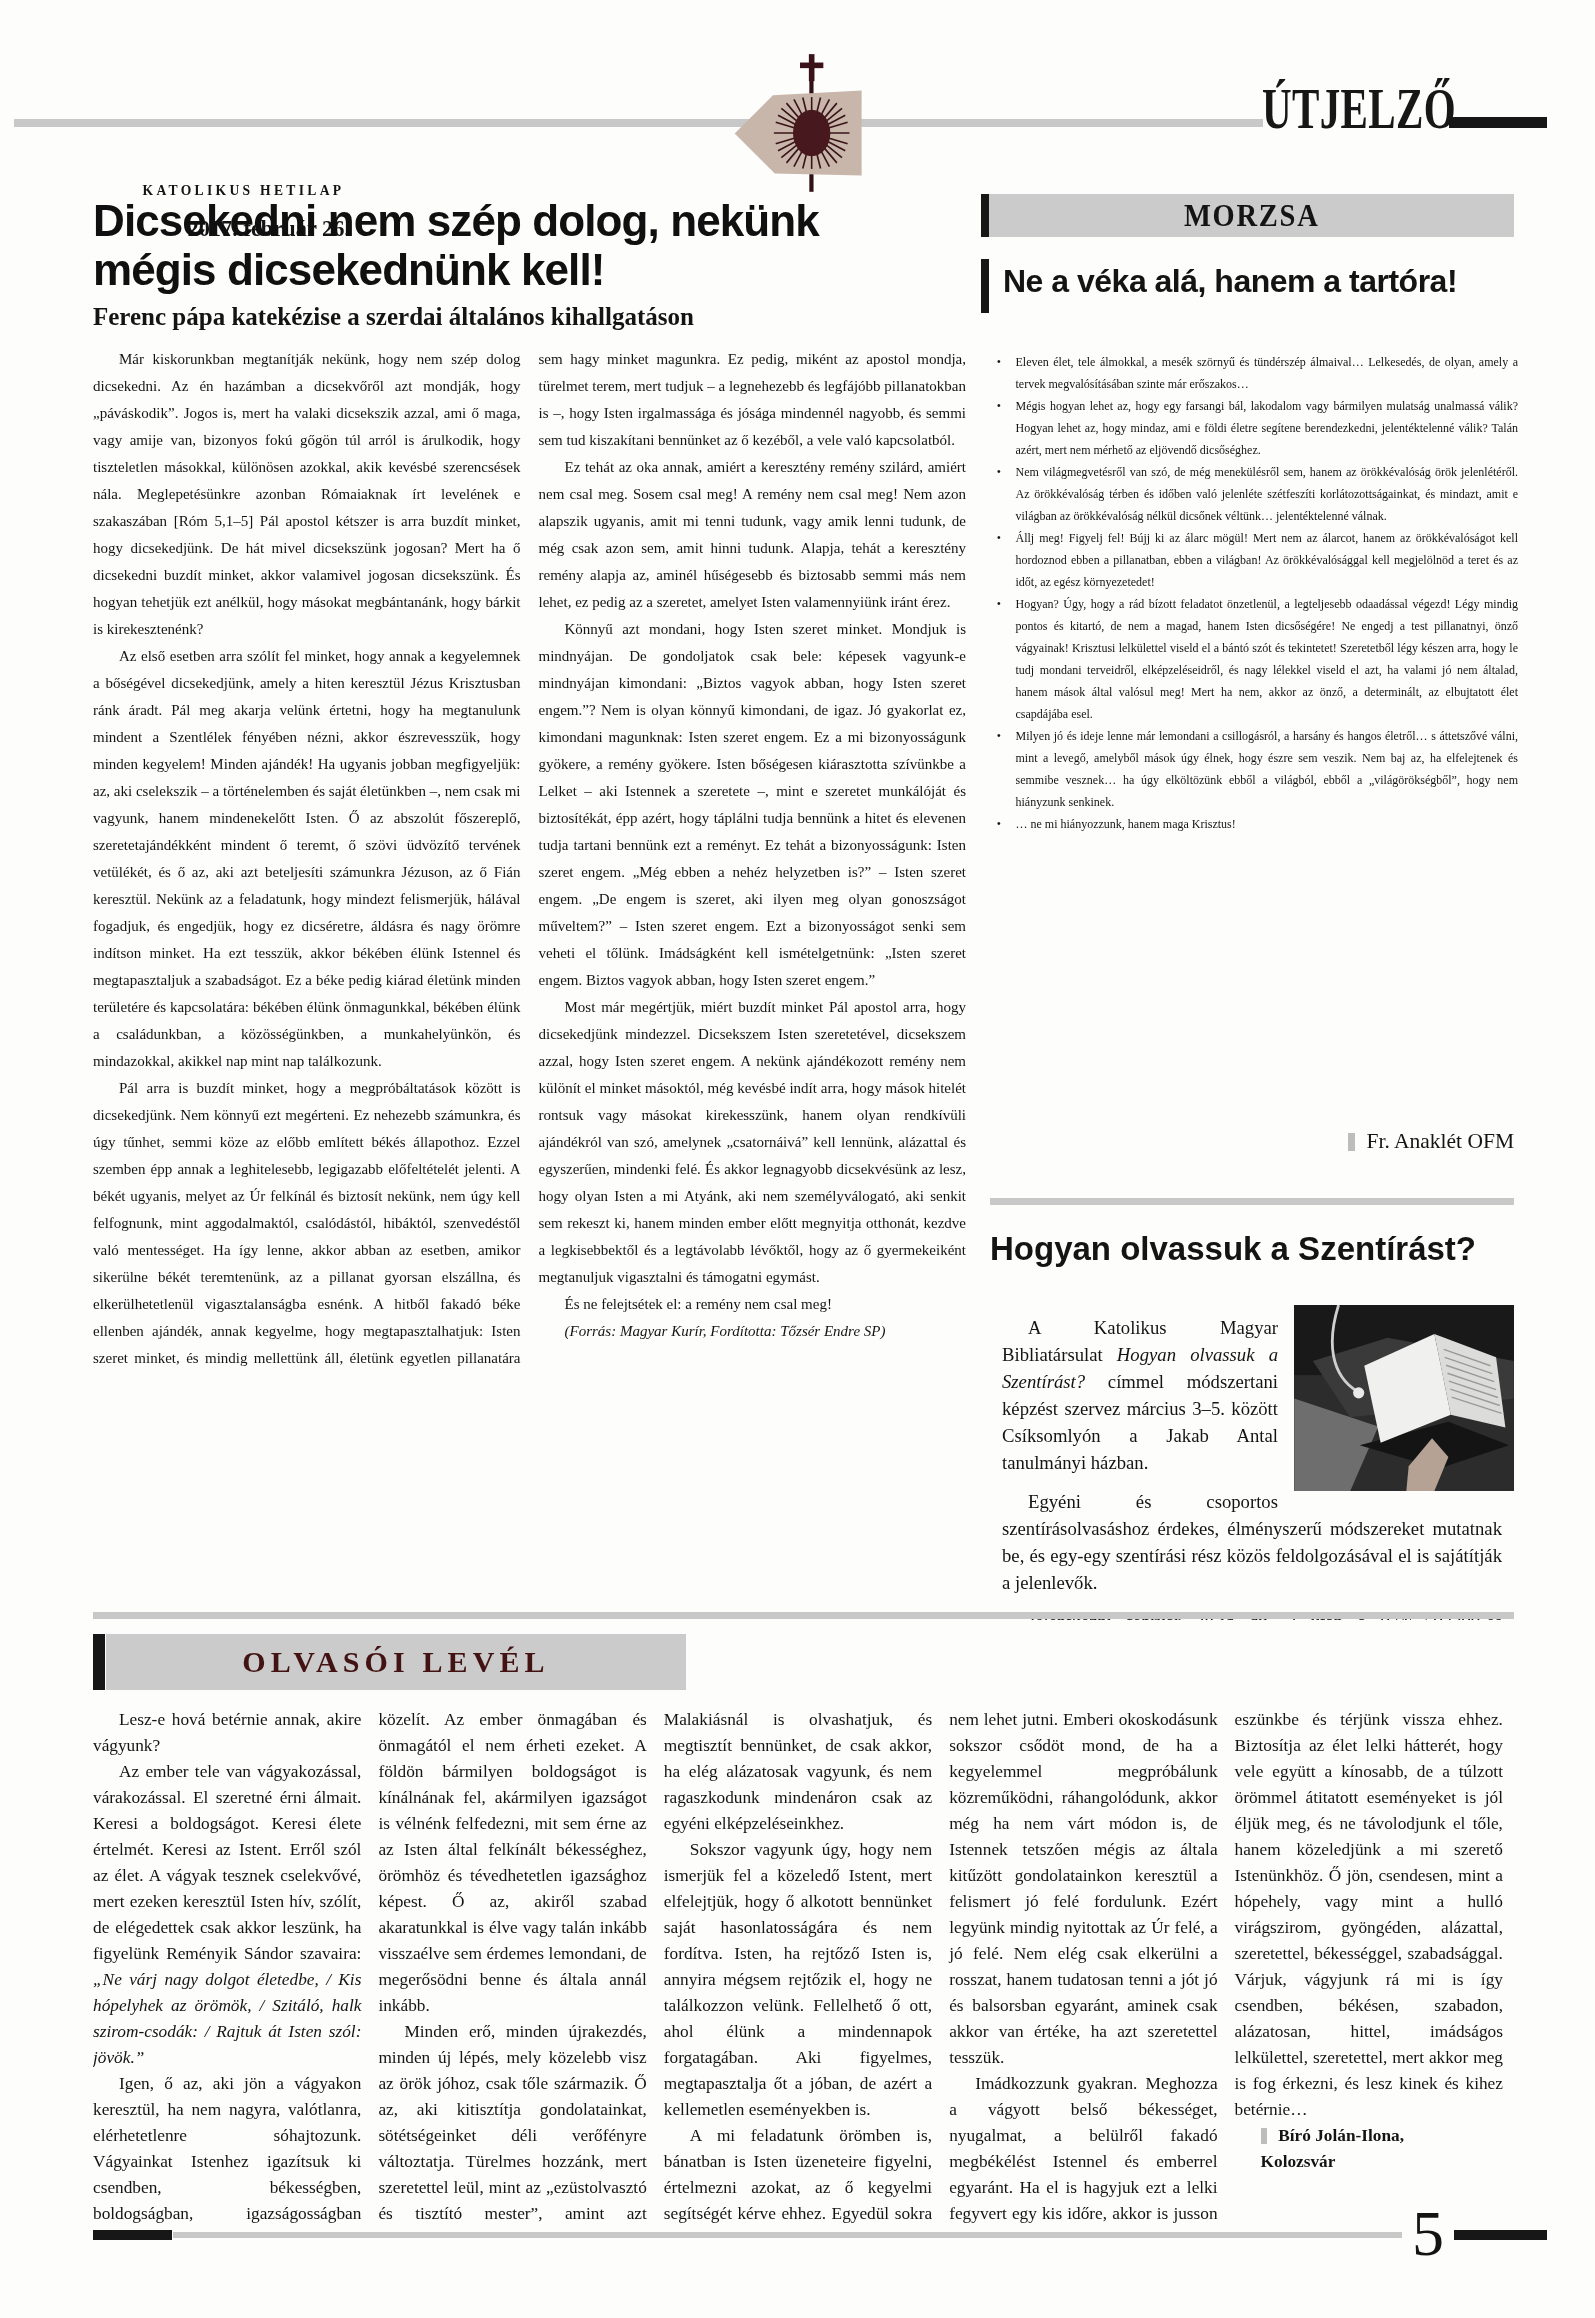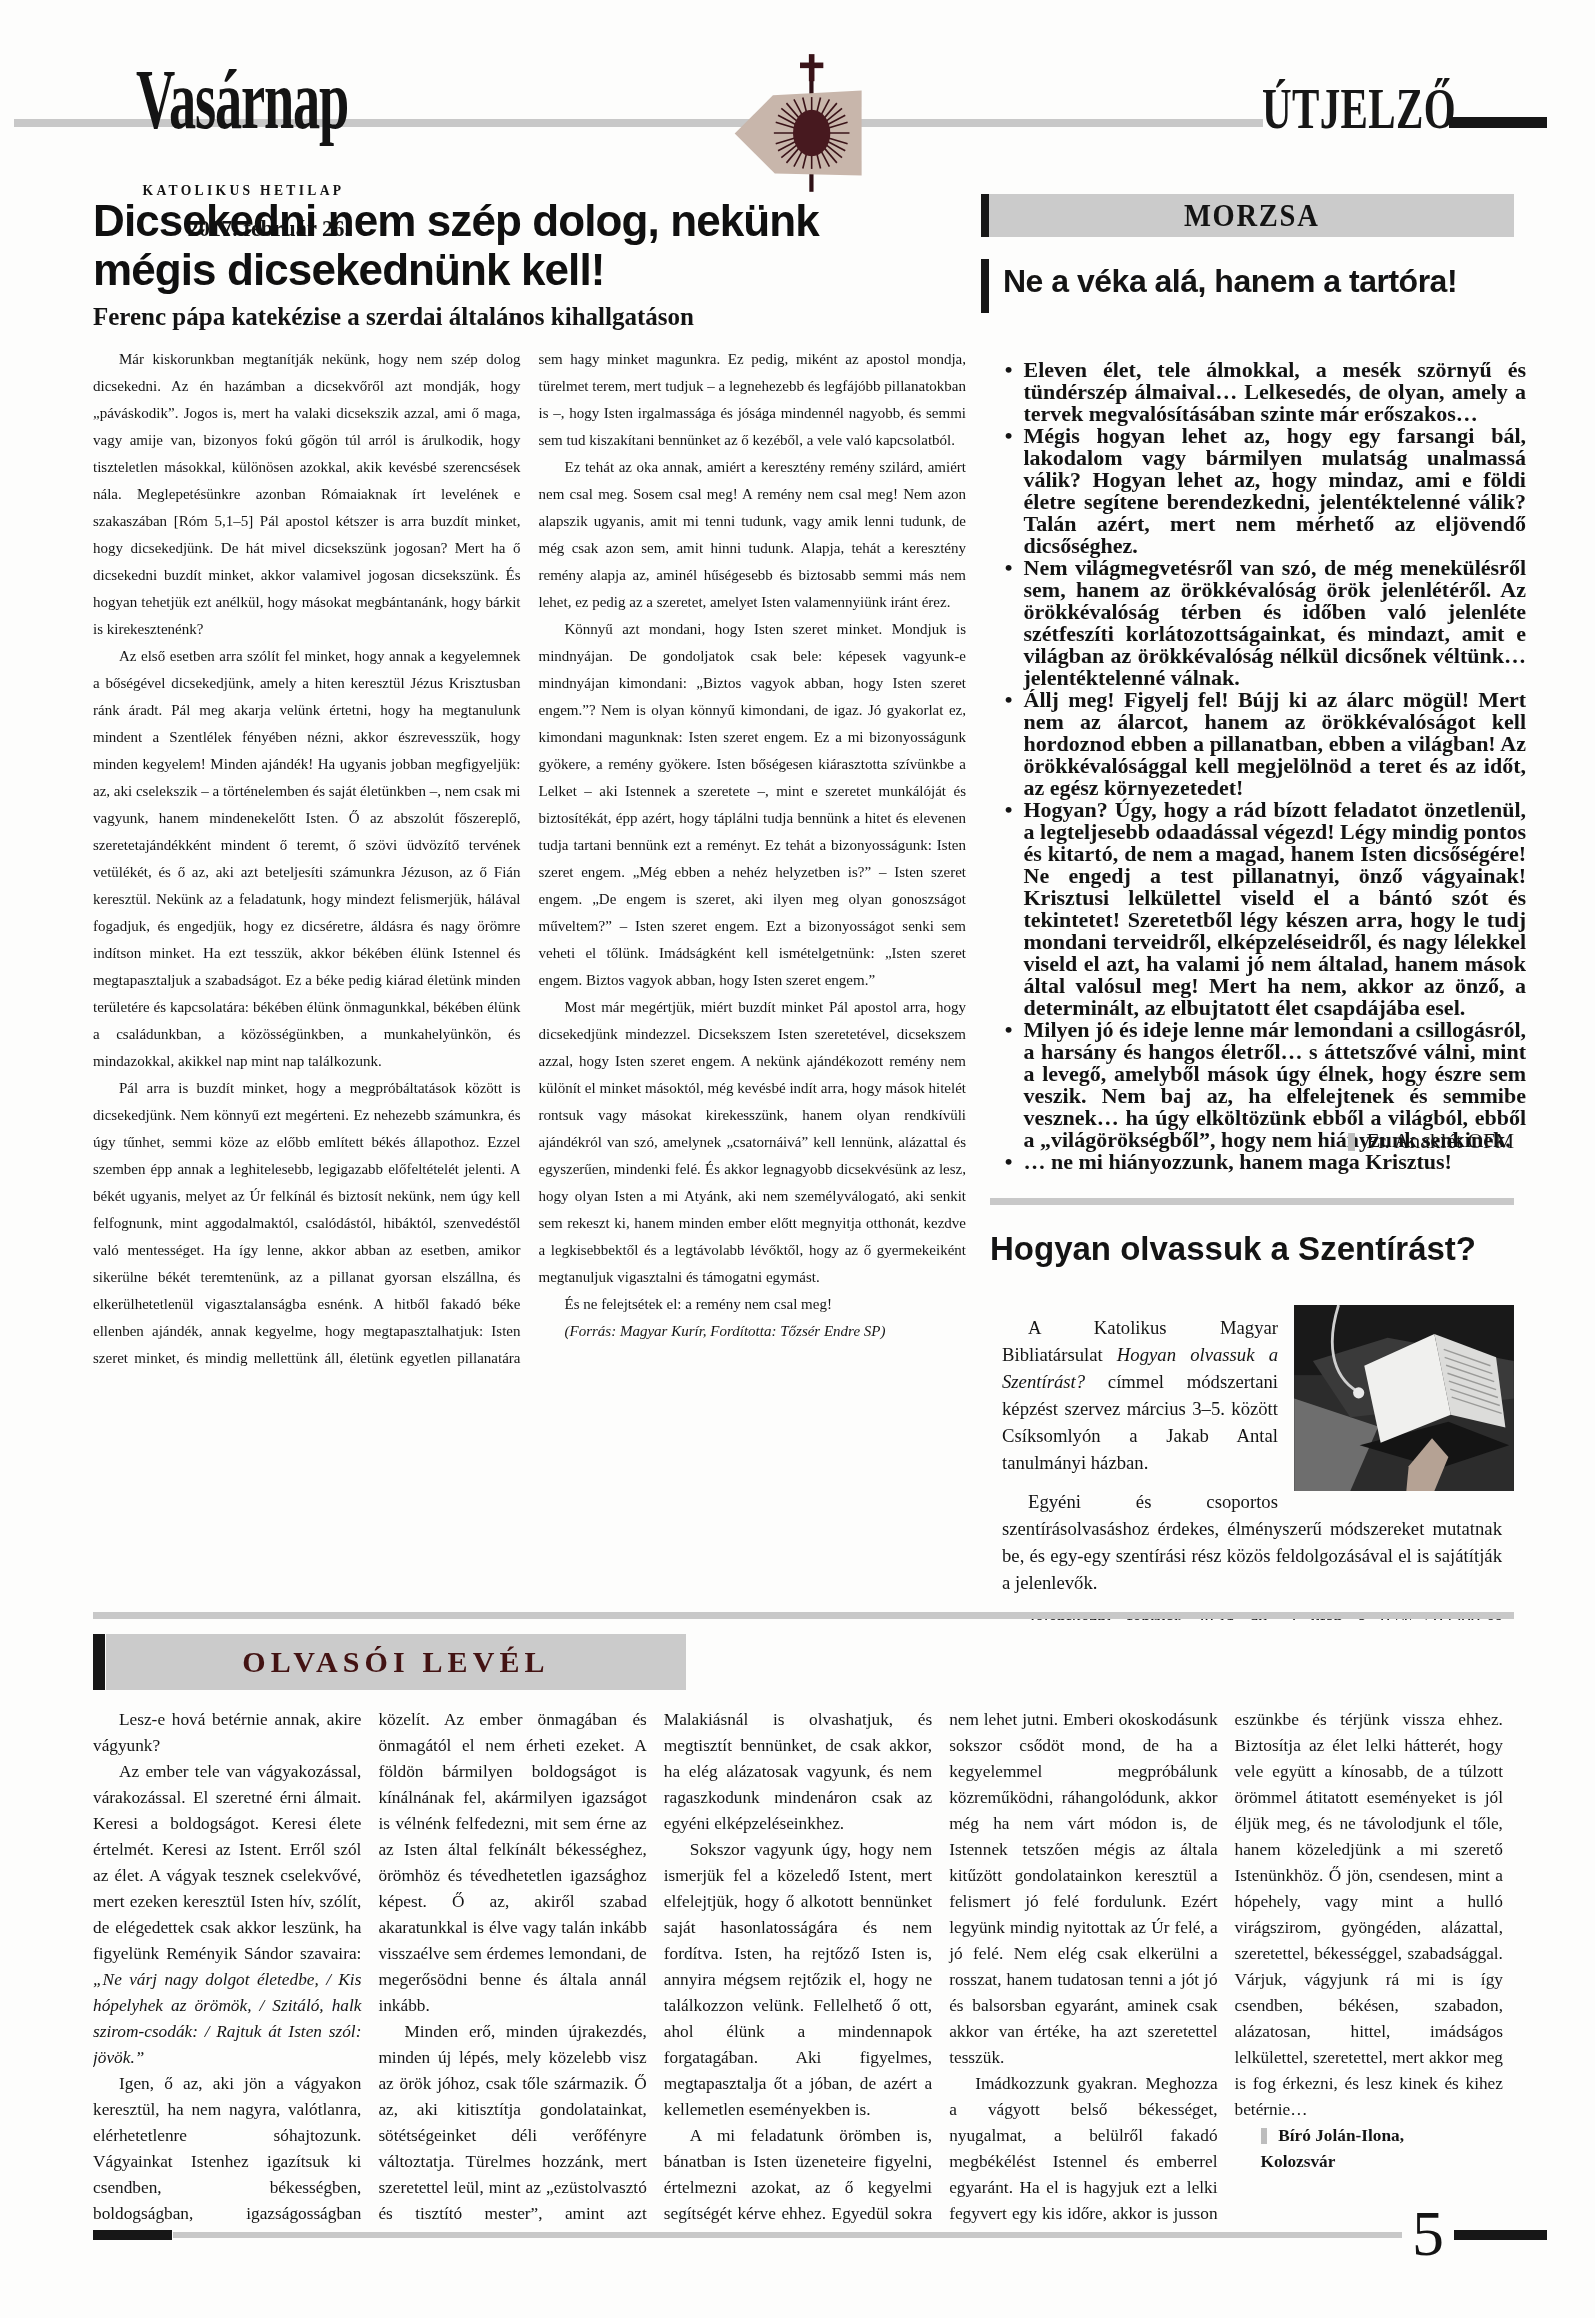--- a/index.html
+++ b/index.html
@@ -25,21 +25,21 @@
                 font-size:15px;line-height:27px;text-align:justify;overflow:hidden;}
   .article-body p{margin:0;text-indent:26px;}
   .italic{font-style:italic;}
 
   
   .morzsa-box{width:525px;height:43px;background:#cbcbcb;text-align:center;}
   .morzsa-box span{display:inline-block;font-size:31px;line-height:43px;letter-spacing:1.9px;
                    font-weight:600;transform:scaleX(.92);}
   .neaveka{width:514px;font-family:"Liberation Sans",sans-serif;font-weight:bold;
            font-size:32px;letter-spacing:-0.5px;line-height:1.05;}
-  .morzsa-list{width:524px;margin:12px;padding:0;list-style:none;font-size:22px;line-height:22px;text-align:justify;font-weight:bold;}
+  .morzsa-list{width:524px;margin:4px;padding:0;list-style:none;font-size:12px;line-height:22px;text-align:justify;}
   .morzsa-list li{margin:0;padding-left:21.5px;position:relative;}
   .morzsa-list li::before{content:"•";position:absolute;left:2.8px;}
   .sig-row{width:524px;text-align:right;font-size:21.5px;}
   .tick{display:inline-block;width:7.5px;height:18.7px;background:#bdbdbd;margin-right:11.2px;vertical-align:-3.3px;}
 
   .bible-title{width:524px;font-family:"Liberation Sans",sans-serif;font-weight:bold;font-size:33px;}
   .bible-body{width:524px;height:318px;font-size:18.7px;line-height:27px;text-align:justify;overflow:hidden;}
   .bible-body p{margin:12px;text-indent:26px;}
   .bible-photo{float:right;width:220px;height:186px;margin:2.8px 0 8.4px 16px;background:#222;}
 
@@ -56,23 +56,20 @@
   .page-num{font-size:64px;line-height:1;}
 </style>
 </head>
 <body>
 
 <div id="page">
 
   <div class="abs grayband" style="left:14px;top:119px;width:1249px;height:8px;"></div>
   <div class="abs bar" style="left:1449px;top:117px;width:98px;height:10.7px;"></div>
 
-  <div class="abs" style="left:136px;top:59px;">
-    <div class="logo-title">Vasárnap</div>
-  </div>
   <div class="abs logo-sub" style="left:137px;top:183px;">KATOLIKUS HETILAP</div>
   <div class="abs logo-date" style="left:137px;top:216px;">2017. február 26.</div>
 
   <svg class="abs" style="left:716px;top:51px;" width="168" height="143" viewBox="0 0 360 305">
     <rect x="200" y="56" width="9" height="245" fill="#2f1116"></rect>
     <rect x="199" y="6" width="12" height="58" fill="#3a1318"></rect>
     <rect x="180" y="24" width="50" height="12" fill="#3a1318"></rect>
     <polygon points="312,84 122,94 40,176 126,262 312,266" fill="#c8b6ab"></polygon>
     <g stroke="#3a1318" stroke-width="3.4">
       <line x1="205" y1="98" x2="205" y2="252"></line>

